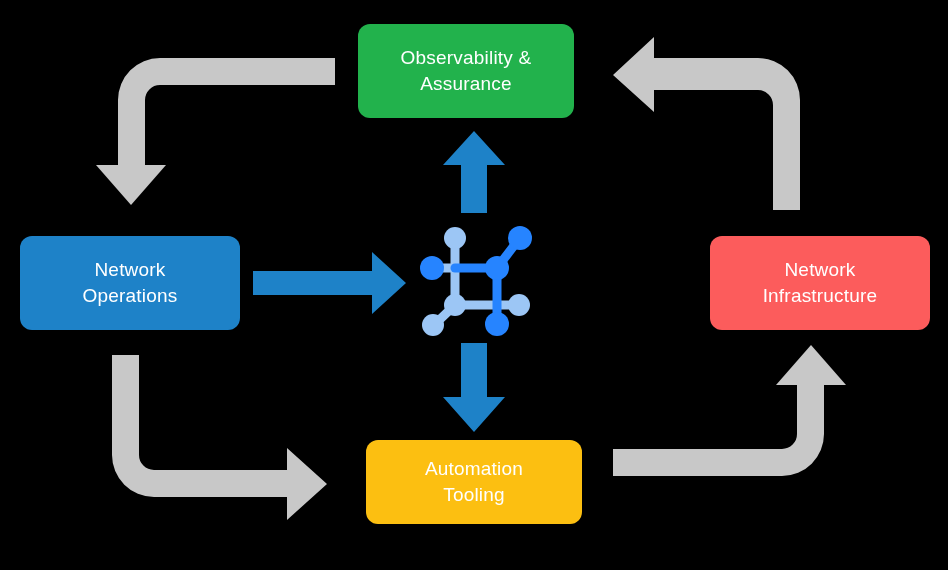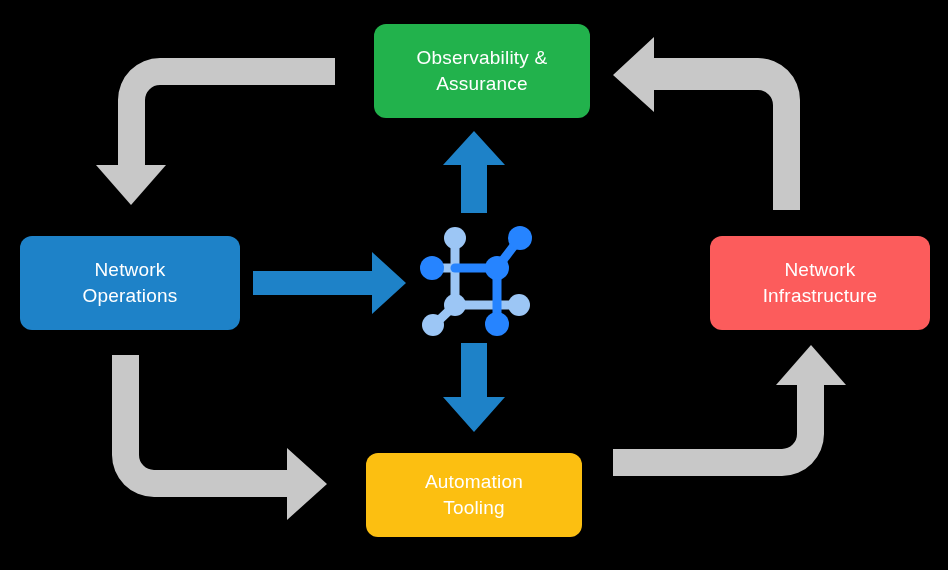--- a/index.html
+++ b/index.html
@@ -27,30 +27,30 @@
     color: #ffffff;
     font-size: 19px;
     line-height: 1.38;
     font-weight: 400;
     letter-spacing: 0.2px;
     white-space: pre-line;
     box-sizing: border-box;
     padding: 4px 10px;
   }
   #box-observability {
-    left: 374px;  top: 24px;   width: 216px; height: 94px;
+    left: 358px;  top: 24px;   width: 216px; height: 94px;
   }
   #box-network-operations {
     left: 20px;   top: 236px;  width: 220px; height: 94px;
   }
   #box-network-infrastructure {
     left: 710px;  top: 236px;  width: 220px; height: 94px;
   }
   #box-automation {
-    left: 366px;  top: 453px;  width: 216px; height: 84px;
+    left: 366px;  top: 440px;  width: 216px; height: 84px;
   }
   .svg-layer {
     position: absolute;
     left: 0; top: 0;
     width: 948px;
     height: 570px;
     pointer-events: none;
   }
   .svg-layer > * { pointer-events: auto; }
 </style>

